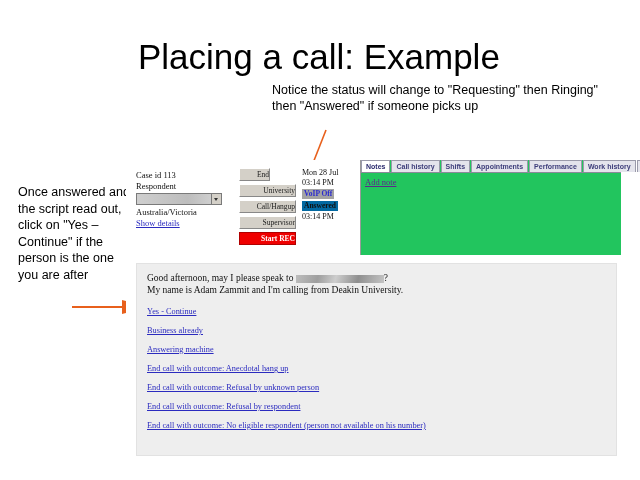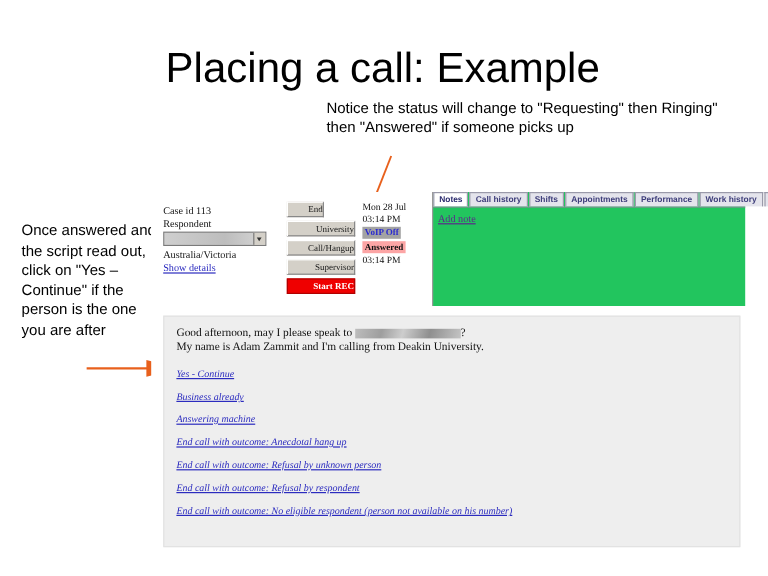--- a/index.html
+++ b/index.html
@@ -69,21 +69,21 @@
   .xbtn.rec{background:#ef0000;border-color:#b00000;color:#fff;font-weight:bold;}
 
   
   .stat-col{position:absolute;left:176px;top:8px;width:52px;}
   .stat-time{font-size:8px;line-height:10px;color:#111;white-space:nowrap;}
   .badge{
     display:inline-block;font-size:7.5px;line-height:10px;padding:0 2px;
     font-weight:bold;margin:1px 0;white-space:nowrap;
   }
   .badge.red{background:#a3a3a3;color:#2a2ad0;}
-  .badge.green{background:#fca5a5;color:#101010;}
+  .badge.green{background:#0369a1;color:#101010;}
 
   
   .notes-panel{
     position:absolute;left:234px;top:0;right:0;height:95px;
     border-left:1px solid #9a9a9a;background:#22c55e;
   }
   .tabbar{display:flex;align-items:flex-end;height:12px;border-bottom:1px solid #8a8a9a;}
   .tab{
     font-size:7px;font-weight:bold;color:#3d3d7a;font-family:"Liberation Sans", sans-serif;
     padding:1px 4px 1px;border:1px solid #9a9aaa;border-bottom:none;background:#e4e4ec;
@@ -102,21 +102,21 @@
   
   .script-panel{
     position:absolute;left:10px;top:103px;right:4px;bottom:2px;
     background:#eeeeee;border:1px solid #e2e2e2;padding:8px 10px;
     font-family:"Liberation Serif", serif;
   }
   .script-line{font-size:9.5px;line-height:12px;color:#101010;}
   .redact-name{display:inline-block;width:88px;height:8px;vertical-align:middle;
     background:linear-gradient(105deg,#bdbdbd 0%,#9e9e9e 25%,#cdcdcd 45%,#8f8f8f 70%,#c4c4c4 100%);}
   .opts{margin-top:11px;}
-  .opt{display:block;margin-bottom:9px;font-size:8.3px;line-height:10px;font-style:italic;}
+  .opt{display:block;margin-bottom:9px;font-size:8.3px;line-height:10px;}
 </style>
 </head>
 <body>
 
 <div class="page">
 
   <div class="slide-title">Placing a call: Example</div>
 
   <div class="callout-top">Notice the status will change to "Requesting" then Ringing" then "Answered" if someone picks up</div>
 

